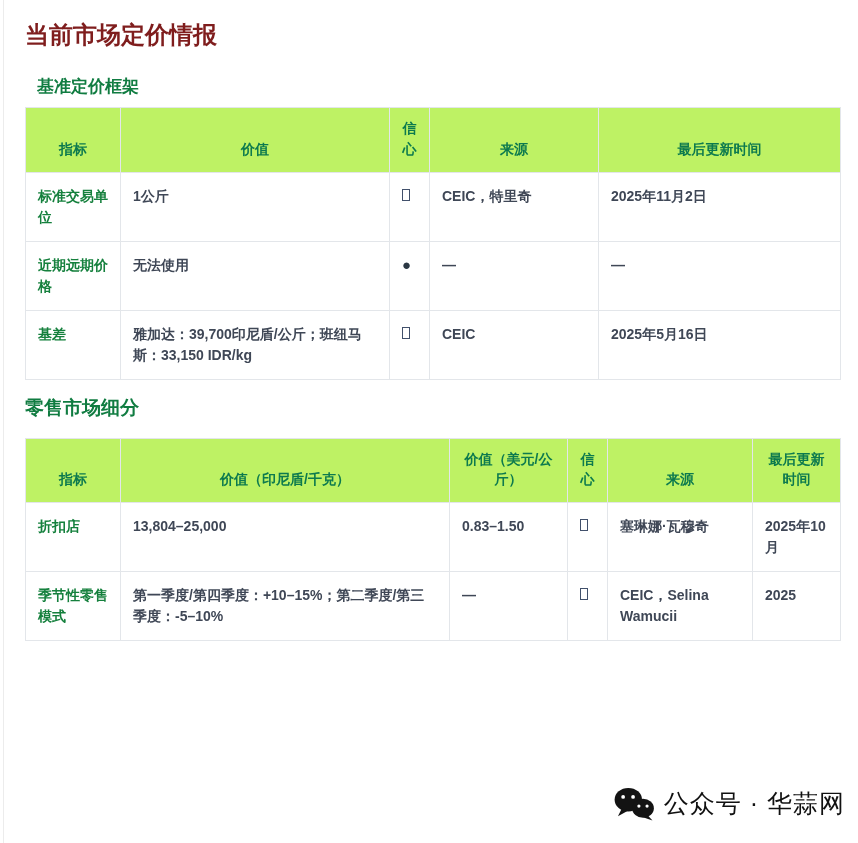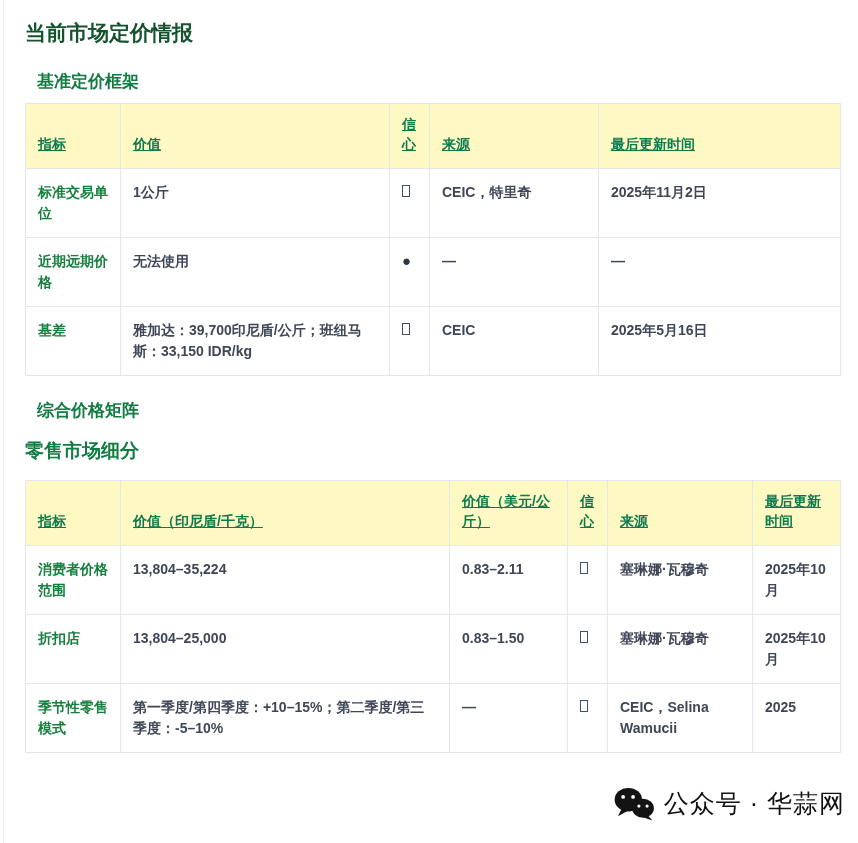--- a/index.html
+++ b/index.html
@@ -11,43 +11,43 @@
     position: relative;
     overflow: hidden;
   }
   .left-rule {
     position: absolute; left: 3px; top: 0; bottom: 0;
     width: 1px; background: #ececec;
   }
   .content { padding: 16px 18px 0 25px; }
 
   h1.page-title {
-    font-size: 21px; font-weight: bold; color: #14532d;
+    font-size: 24px; font-weight: bold; color: #7f1d1d;
     line-height: 1.4; margin: 2px 0 16px 0;
   }
   h2.section-heading {
     font-size: 17px; font-weight: bold; color: #107c41;
     line-height: 1.4; margin-top: 23px; margin-left: 12px;
   }
   h3.sub-heading {
     font-size: 19px; font-weight: bold; color: #107c41;
     line-height: 1.4; margin-top: 15px;
   }
 
   table {
     border-collapse: collapse; table-layout: fixed;
     width: 815px; font-size: 14px; background: #fff;
   }
   table.t1 { margin-top: 9px; }
   table.t2 { margin-top: 16px; }
   th, td { border: 1px solid #e3e6ea; }
   th {
-    background: #fef9c3; color: #0d7a4e; font-weight: bold;
-    text-align: left; vertical-align: bottom;
-    padding: 10px 12px 13px 12px; line-height: 1.45; text-decoration: underline;
+    background: #bef264; color: #0d7a4e; font-weight: bold;
+    text-align: center; vertical-align: bottom;
+    padding: 10px 12px 13px 12px; line-height: 1.45;
   }
   td {
     vertical-align: top; padding: 13px 12px; line-height: 1.5;
     color: #3f4756;
     font-weight: bold;
   }
   td.cell-indicator { font-weight: bold; color: #15803d; }
   tr.hrow1 { height: 60px; }
   tr.hrow2 { height: 55px; }
   tr.brow  { height: 57px; }
@@ -112,48 +112,39 @@
     <tr class="brow">
       <td class="cell-indicator">基差</td>
       <td>雅加达：39,700印尼盾/公斤；班纽马斯：33,150 IDR/kg</td>
       <td><span class="conf-box"></span></td>
       <td>CEIC</td>
       <td>2025年5月16日</td>
     </tr>
   </tbody>
     </table>
 
-  <h2 class="section-heading">综合价格矩阵</h2>
   <h3 class="sub-heading">零售市场细分</h3>
 
   <table class="t2">
     <colgroup>
       <col style="width:95px">
         <col style="width:329px">
         <col style="width:118px">
         <col style="width:40px">
         <col style="width:145px">
         <col style="width:88px">
     </colgroup>
     <tbody>
         <tr class="hrow2">
       <th>指标</th>
       <th>价值（印尼盾/千克）</th>
       <th>价值（美元/公斤）</th>
       <th>信心</th>
       <th>来源</th>
       <th>最后更新时间</th>
-    </tr>
-    <tr class="brow">
-      <td class="cell-indicator">消费者价格范围</td>
-      <td>13,804–35,224</td>
-      <td>0.83–2.11</td>
-      <td><span class="conf-box"></span></td>
-      <td>塞琳娜·瓦穆奇</td>
-      <td>2025年10月</td>
     </tr>
     <tr class="brow">
       <td class="cell-indicator">折扣店</td>
       <td>13,804–25,000</td>
       <td>0.83–1.50</td>
       <td><span class="conf-box"></span></td>
       <td>塞琳娜·瓦穆奇</td>
       <td>2025年10月</td>
     </tr>
     <tr class="brow">

